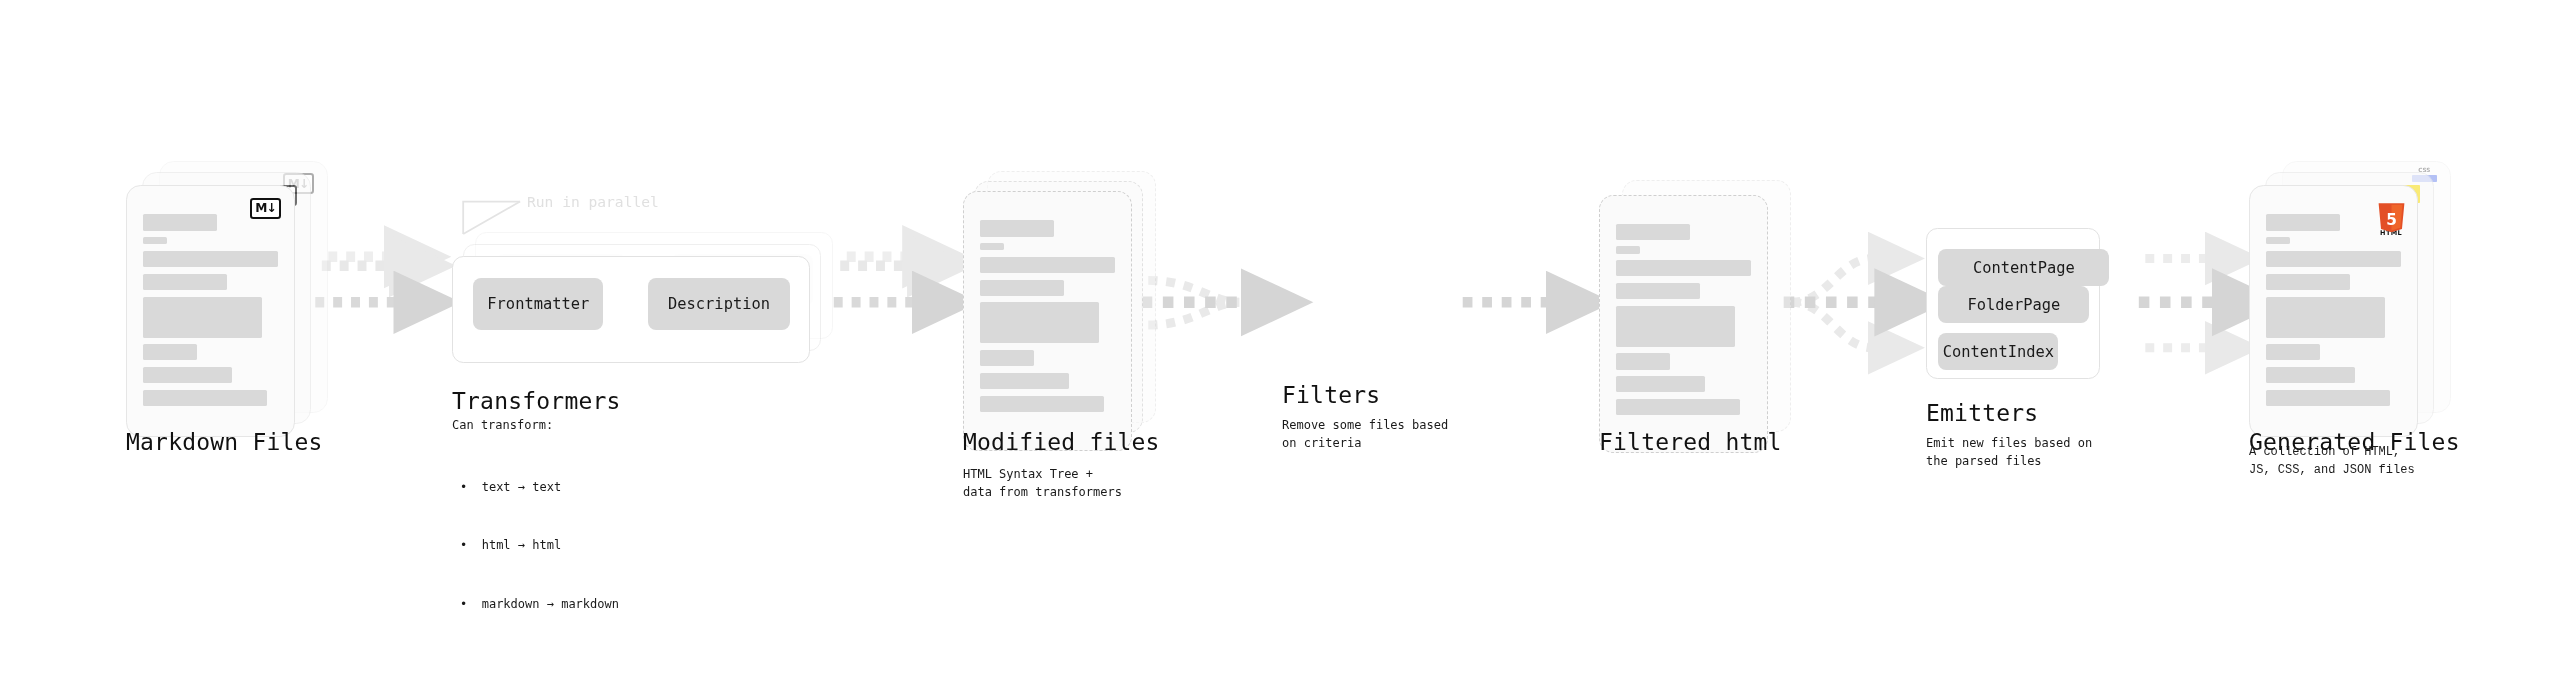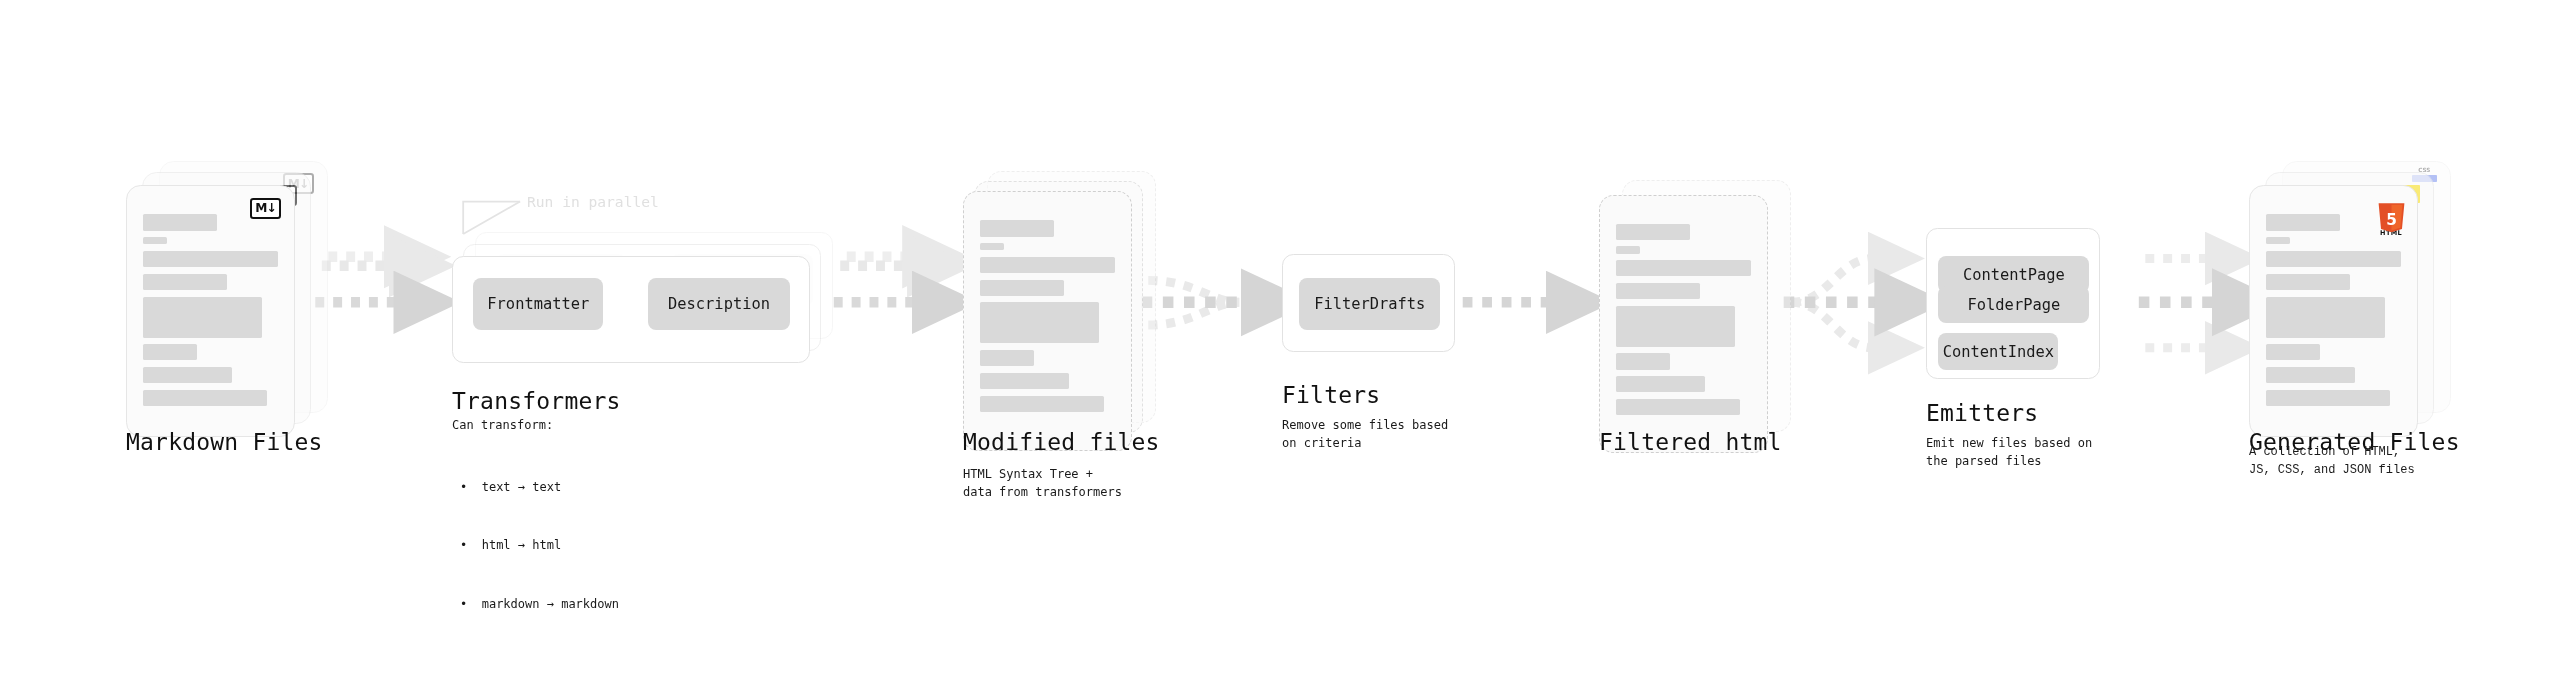--- a/index.html
+++ b/index.html
@@ -252,23 +252,20 @@
           <div class="ln w66"></div>
           <div class="ln w92"></div>
         </div>
       </div>
     </div>
   </div>
   <div class="title" style="left:963px; top:429px;">Modified files</div>
   <div class="sub" style="left:963px; top:465px;">HTML Syntax Tree +
 data from transformers</div>
 
-  <div class="pbox" style="left:1282px; top:254px; width:173px; height:98px;">
-    <div class="chip" style="left:16.3px; top:23px; width:141px; height:52px;">FilterDrafts</div>
-  </div>
   <div class="title" style="left:1282px; top:382px;">Filters</div>
   <div class="sub" style="left:1282px; top:416px;">Remove some files based
 on criteria</div>
 
   <div class="node" style="left:1599px; top:180px;">
     <div class="doc-stack" style="width:203px; height:268px;">
       <div class="doc dashed ghost1" style="left:23px; top:0;"></div>
       <div class="doc dashed" style="left:0; top:14.6px; height:258px;">
         <div class="doc-lines">
           <div class="ln w55"></div>
@@ -279,21 +276,21 @@
           <div class="ln w40"></div>
           <div class="ln w66"></div>
           <div class="ln w92"></div>
         </div>
       </div>
     </div>
   </div>
   <div class="title" style="left:1599px; top:429px;">Filtered html</div>
 
   <div class="pbox" style="left:1926px; top:228px; width:174px; height:151px;">
-    <div class="chip" style="left:11.4px; top:27px; width:151px; height:37px;">ContentPage</div>
+    <div class="chip" style="left:11.4px; top:20px; width:171px; height:37px;">ContentPage</div>
     <div class="chip" style="left:11.4px; top:57px; width:151px; height:37px;">FolderPage</div>
     <div class="chip" style="left:11.4px; top:104px; width:120px; height:37px;">ContentIndex</div>
   </div>
   <div class="title" style="left:1926px; top:400px;">Emitters</div>
   <div class="sub" style="left:1926px; top:434px;">Emit new files based on
 the parsed files</div>
 
   <div class="node" style="left:2249px; top:161px;">
     <div class="doc-stack" style="width:203px; height:268px;">
 

